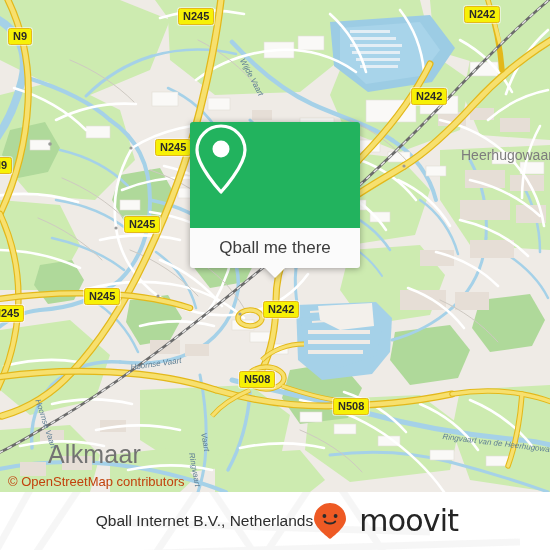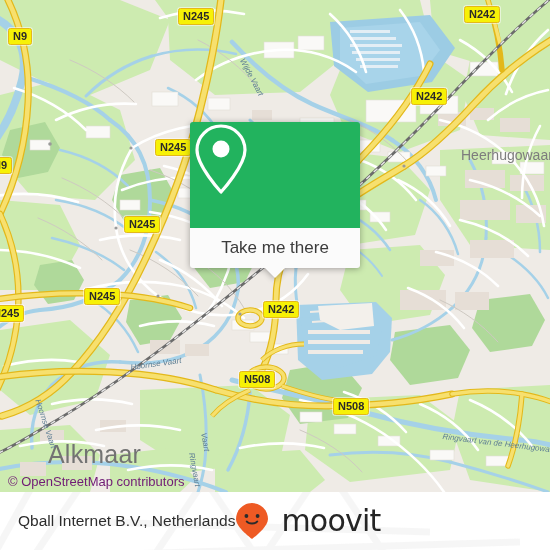--- a/index.html
+++ b/index.html
@@ -59,21 +59,21 @@
     white-space: nowrap;
     box-shadow: 0 0 0 1px rgba(255,255,255,.5);
     text-align: center;
   }
 
   
   .attrib {
     position: absolute;
     left: 8px; bottom: 3px;
     font-size: 13px;
-    color: #701a75;
+    color: #c2410c;
     font-family: "Liberation Sans", sans-serif;
     z-index: 40;
   }
 
   
   .popup {
     position: absolute;
     left: 190px; top: 122px;
     width: 170px;
     z-index: 60;
@@ -104,21 +104,21 @@
     border-left: 11px solid transparent;
     border-right: 11px solid transparent;
     border-top: 11px solid #FBFBFB;
   }
 
   
   .footer {
     position: absolute;
     left: 0; top: 492px; width: 550px; height: 58px;
     background: #FFFFFF;
-    display: flex; align-items: center; justify-content: flex-start;
+    display: flex; align-items: center; justify-content: center;
     padding: 0 14px 0 18px;
     overflow: hidden;
   }
   .footer-wm { position: absolute; left:0; top:0; width:550px; height:58px; opacity:.55; }
   .footer-title {
     font-size: 15.5px;
     color: #2d2d2d;
     position: relative; z-index: 2;
     font-family: "Liberation Sans", sans-serif;
   }
@@ -518,21 +518,21 @@
     <div class="attrib">© OpenStreetMap contributors</div>
 
     <div class="popup">
       <div class="popup-top">
         <svg width="62" height="74" viewBox="0 0 62 74">
           <path d="M31 4 C17.7 4 7 14.7 7 28 C7 44 31 70 31 70 C31 70 55 44 55 28 C55 14.7 44.3 4 31 4 Z" fill="none" stroke="#FFFFFF" stroke-width="3.2" stroke-linejoin="round"></path>
           <circle cx="31" cy="27" r="8.5" fill="#FFFFFF"></circle>
         </svg>
       </div>
       <div class="popup-bottom">
-        <span class="label">Take me there</span>
+        <span class="label">Qball me there</span>
         <span class="tail"></span>
       </div>
     </div>
 
   </div>
 
   <div class="footer">
 
     <svg class="footer-wm" viewBox="0 0 550 58">
       <g fill="none" stroke="#F0F0F0" stroke-width="7">

